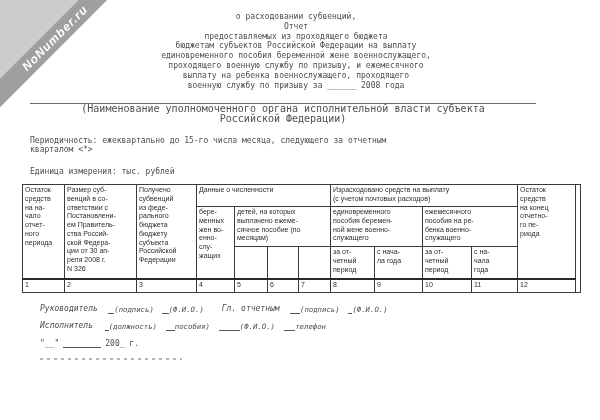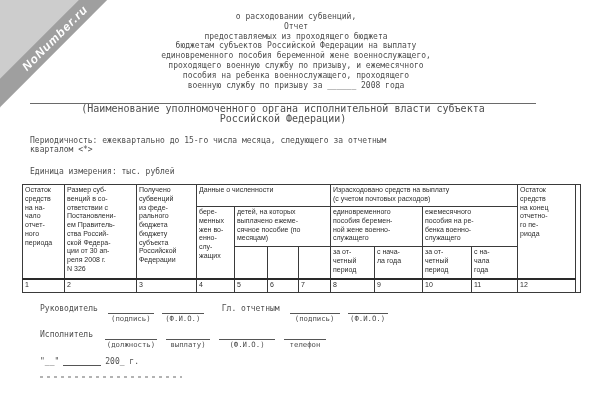--- a/index.html
+++ b/index.html
@@ -29,23 +29,23 @@
     font-family:"Liberation Sans",sans-serif;font-size:7px;line-height:8.7px;color:#2d2d2d;}
   table.rep td{border:1px solid #3a3a3a;vertical-align:top;padding:1px 2px;
     white-space:pre-line;overflow:hidden;}
   table.rep tr.r1 td{height:19px;}
   table.rep tr.r2 td{height:37px;}
   table.rep tr.r3 td{height:29px;}
   table.rep tr.rnum td{height:10px;border-top:2px solid #2a2a2a;}
   table.rep{border:1px solid #2a2a2a;}
   td.sliver{padding:0;}
   
-  .sigrow{display:flex;align-items:flex-start;margin:11px 0 0 40px;font-size:8px;line-height:9.6px;}
+  .sigrow{display:flex;align-items:flex-start;margin:11px 0 0 40px;font-size:8px;line-height:9.6px;font-style:italic;}
   .sigrow .lbl{white-space:pre;}
-  .sigcol{display:flex;flex-direction:column;align-items:center;}
+  .sigcol{display:flex;flex-direction:row;align-items:center;}
   .sigcol .line{width:100%;height:9px;border-bottom:1px solid #555;}
   .sigcol .sub{font-size:7.3px;line-height:9px;white-space:pre;}
   .daterow{display:flex;align-items:flex-end;margin:7px 0 0 40px;font-size:8px;line-height:9.6px;}
   .daterow .blank{width:38px;height:9px;border-bottom:1px solid #555;margin:0 4px;}
   .dashes{margin:10px 0 0 40px;width:142px;height:2px;
     background:repeating-linear-gradient(90deg,#b3b3b3 0 3px,transparent 3px 7px);}
 </style>
 </head>
 <body>
 
@@ -54,21 +54,21 @@
   <div class="wm-band">NoNumber.ru</div>
 </div>
 
 <div class="title">
   <div>о расходовании субвенций,</div>
   <div>Отчет</div>
   <div>предоставляемых из проходящего бюджета</div>
   <div>бюджетам субъектов Российской Федерации на выплату</div>
   <div>единовременного пособия беременной жене военнослужащего,</div>
   <div>проходящего военную службу по призыву, и ежемесячного</div>
-  <div>пособия на ребенка военнослужащего, проходящего</div>
+  <div>выплату на ребенка военнослужащего, проходящего</div>
   <div>военную службу по призыву за ______ 2008 года</div>
 </div>
 
 <div class="rule"></div>
 <div class="org-caption">(Наименование уполномоченного органа исполнительной власти субъекта</div>
 <div class="org-caption">Российской Федерации)</div>
 
 <div class="meta">
   <div>Периодичность: ежеквартально до 15-го числа месяца, следующего за отчетным</div>
   <div>кварталом &lt;*&gt;</div>
@@ -212,21 +212,21 @@
 <div class="sigrow" style="margin-top:7px">
   <span class="lbl">Исполнитель</span>
   <span style="width:12px"></span>
   <span class="sigcol" style="width:52px">
     <span class="line"></span>
     <span class="sub">(должность)</span>
   </span>
   <span style="width:9px"></span>
   <span class="sigcol" style="width:44px">
     <span class="line"></span>
-    <span class="sub">выплату)</span>
+    <span class="sub">пособия)</span>
   </span>
   <span style="width:9px"></span>
   <span class="sigcol" style="width:56px">
     <span class="line"></span>
     <span class="sub">(Ф.И.О.)</span>
   </span>
   <span style="width:9px"></span>
   <span class="sigcol" style="width:42px">
     <span class="line"></span>
     <span class="sub">телефон</span>

